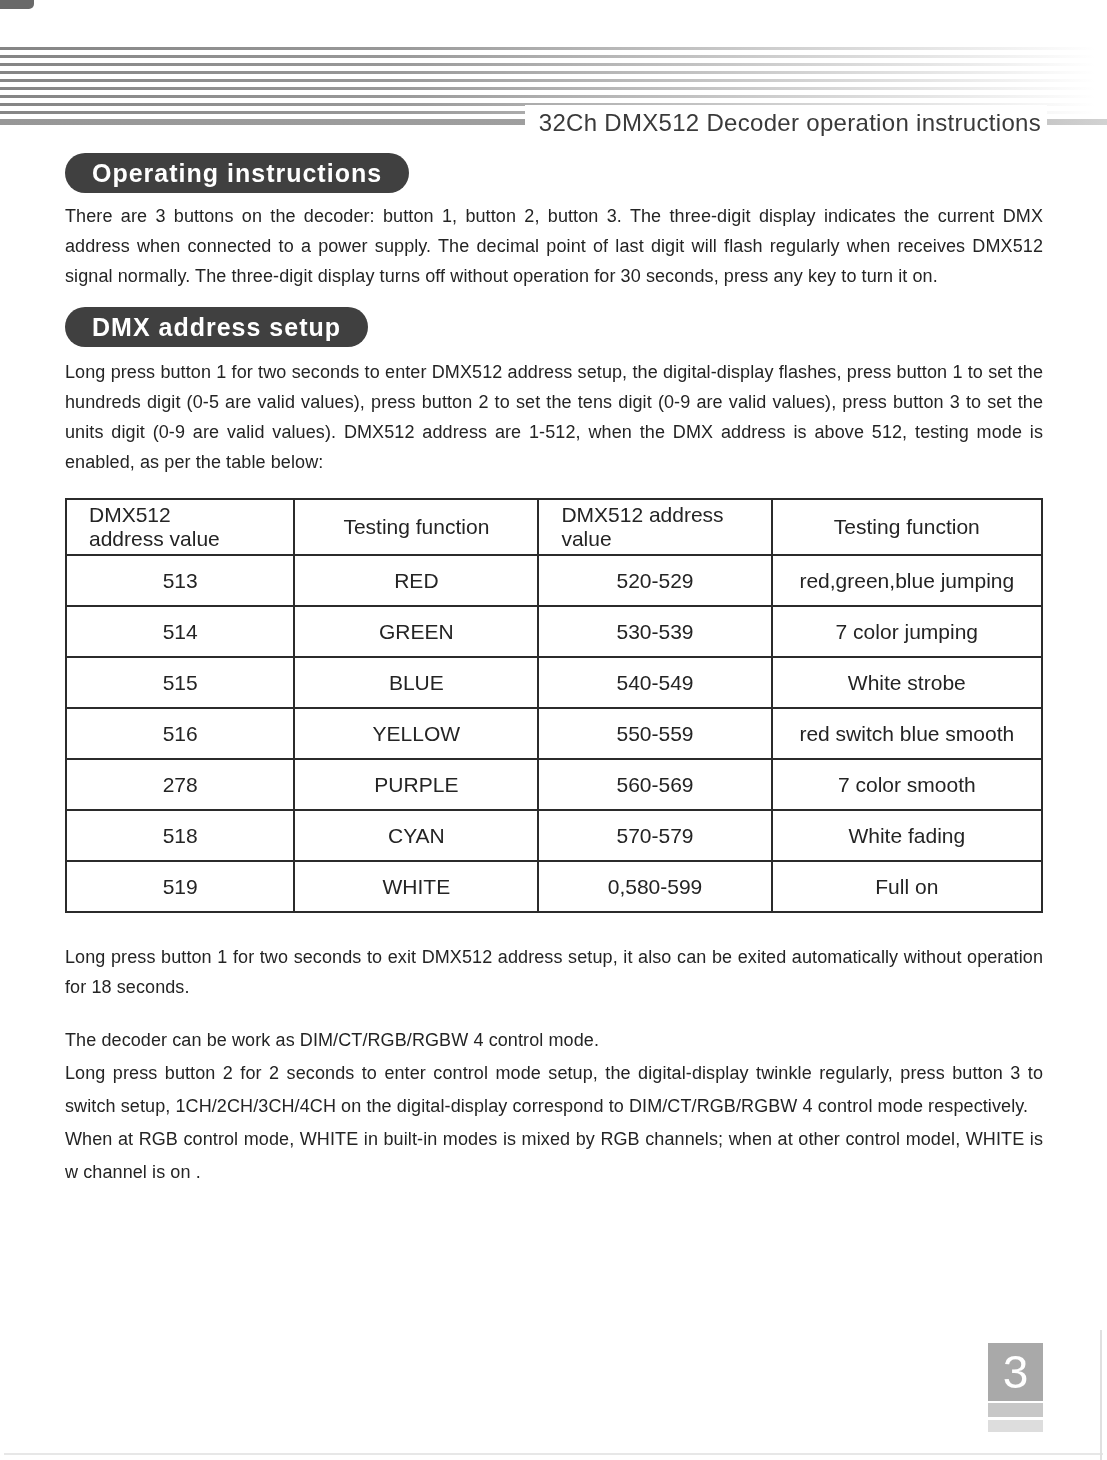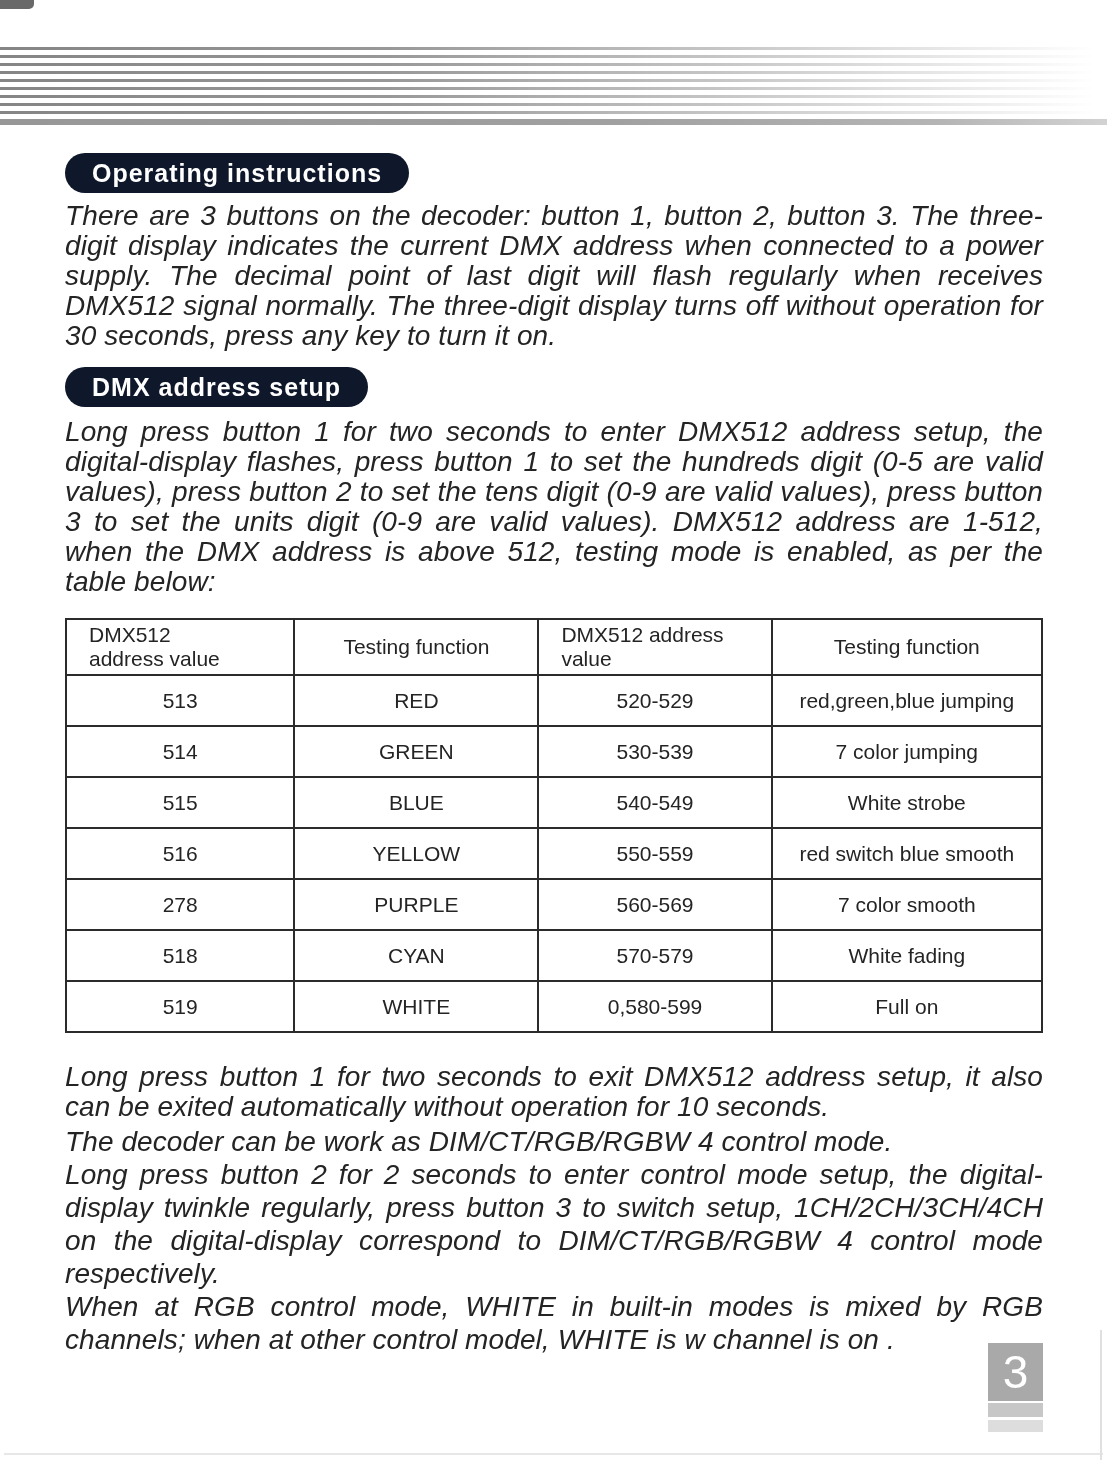--- a/index.html
+++ b/index.html
@@ -40,47 +40,46 @@
     letter-spacing: 0.3px;
     background: #ffffff;
     padding: 4px 6px 5px 14px;
     white-space: nowrap;
   }
 
   .content { position: absolute; top: 127px; left: 65px; right: 64px; }
 
   .pill {
     display: inline-block;
-    background: #0f172a;
+    background: #404040;
     color: #ffffff;
     font-weight: bold;
     font-size: 25px;
     letter-spacing: 1px;
     line-height: 40px;
     height: 40px;
     padding: 0 27px;
     border-radius: 21px;
   }
   .pill-1 { margin-top: 26px; }
   .pill-2 { margin-top: 16px; }
   .pill-3 { margin-top: 26px; }
 
   p.body-text {
-    font-size: 28px;
+    font-size: 18px;
     line-height: 30px;
     text-align: justify;
     color: #242424;
     letter-spacing: 0.1px;
-    font-style: italic;
   }
   .para-1 { margin-top: 8px; }
   .para-2 { margin-top: 10px; }
   .para-exit { margin-top: 29px; }
   p.cm { line-height: 33px; }
-  .cm-first { margin-top: 3px; }
+  .cm-first { margin-top: 22px; }
 
   table.test-table {
     margin-top: 21px;
     width: 100%;
     border-collapse: collapse;
   }
   .test-table th, .test-table td {
     border: 2px solid #2b2b2b;
     font-weight: normal;
     font-size: 21px;
@@ -134,20 +133,21 @@
     <div class="hline"></div>
     <div class="hline"></div>
     <div class="hline"></div>
     <div class="hline"></div>
     <div class="hline"></div>
     <div class="hline"></div>
     <div class="hline"></div>
     <div class="hline"></div>
     <div class="hline"></div>
     <div class="hline thick"></div>
+    <div class="header-title">32Ch DMX512 Decoder operation instructions</div>
   </div>
 
   <div class="content">
 
     <div class="pill pill-1">Operating instructions</div>
     <p class="body-text para-1">There are 3 buttons on the decoder: button 1, button 2, button 3. The three-digit display indicates the current DMX address when connected to a power supply. The decimal point of last digit will flash regularly when receives DMX512 signal normally. The three-digit display turns off without operation for 30 seconds, press any key to turn it on.</p>
 
     <div class="pill pill-2">DMX address setup</div>
     <p class="body-text para-2">Long press button 1 for two seconds to enter DMX512 address setup, the digital-display flashes, press button 1 to set the hundreds digit (0-5 are valid values), press button 2 to set the tens digit (0-9 are valid values), press button 3 to set the units digit (0-9 are valid values). DMX512 address are 1-512, when the DMX address is above 512, testing mode is enabled, as per the table below:</p>
 
@@ -199,21 +199,21 @@
         </tr>
         <tr>
           <td>519</td>
           <td>WHITE</td>
           <td>0,580-599</td>
           <td>Full on</td>
         </tr>
       </tbody>
     </table>
 
-    <p class="body-text para-exit">Long press button 1 for two seconds to exit DMX512 address setup, it also can be exited automatically without operation for 10 seconds.</p>
+    <p class="body-text para-exit">Long press button 1 for two seconds to exit DMX512 address setup, it also can be exited automatically without operation for 18 seconds.</p>
 
     <p class="body-text cm cm-first">The decoder can be work as DIM/CT/RGB/RGBW 4 control mode.</p>
     <p class="body-text cm">Long press button 2 for 2 seconds to enter control mode setup, the digital-display twinkle regularly, press button 3 to switch setup, 1CH/2CH/3CH/4CH on the digital-display correspond to DIM/CT/RGB/RGBW 4 control mode respectively.</p>
     <p class="body-text cm">When at RGB control mode, WHITE in built-in modes is mixed by RGB channels; when at other control model, WHITE is w channel is on .</p>
 
   </div>
 
   <div class="footer">
     <div class="page-number-box">
       <span>3</span>

